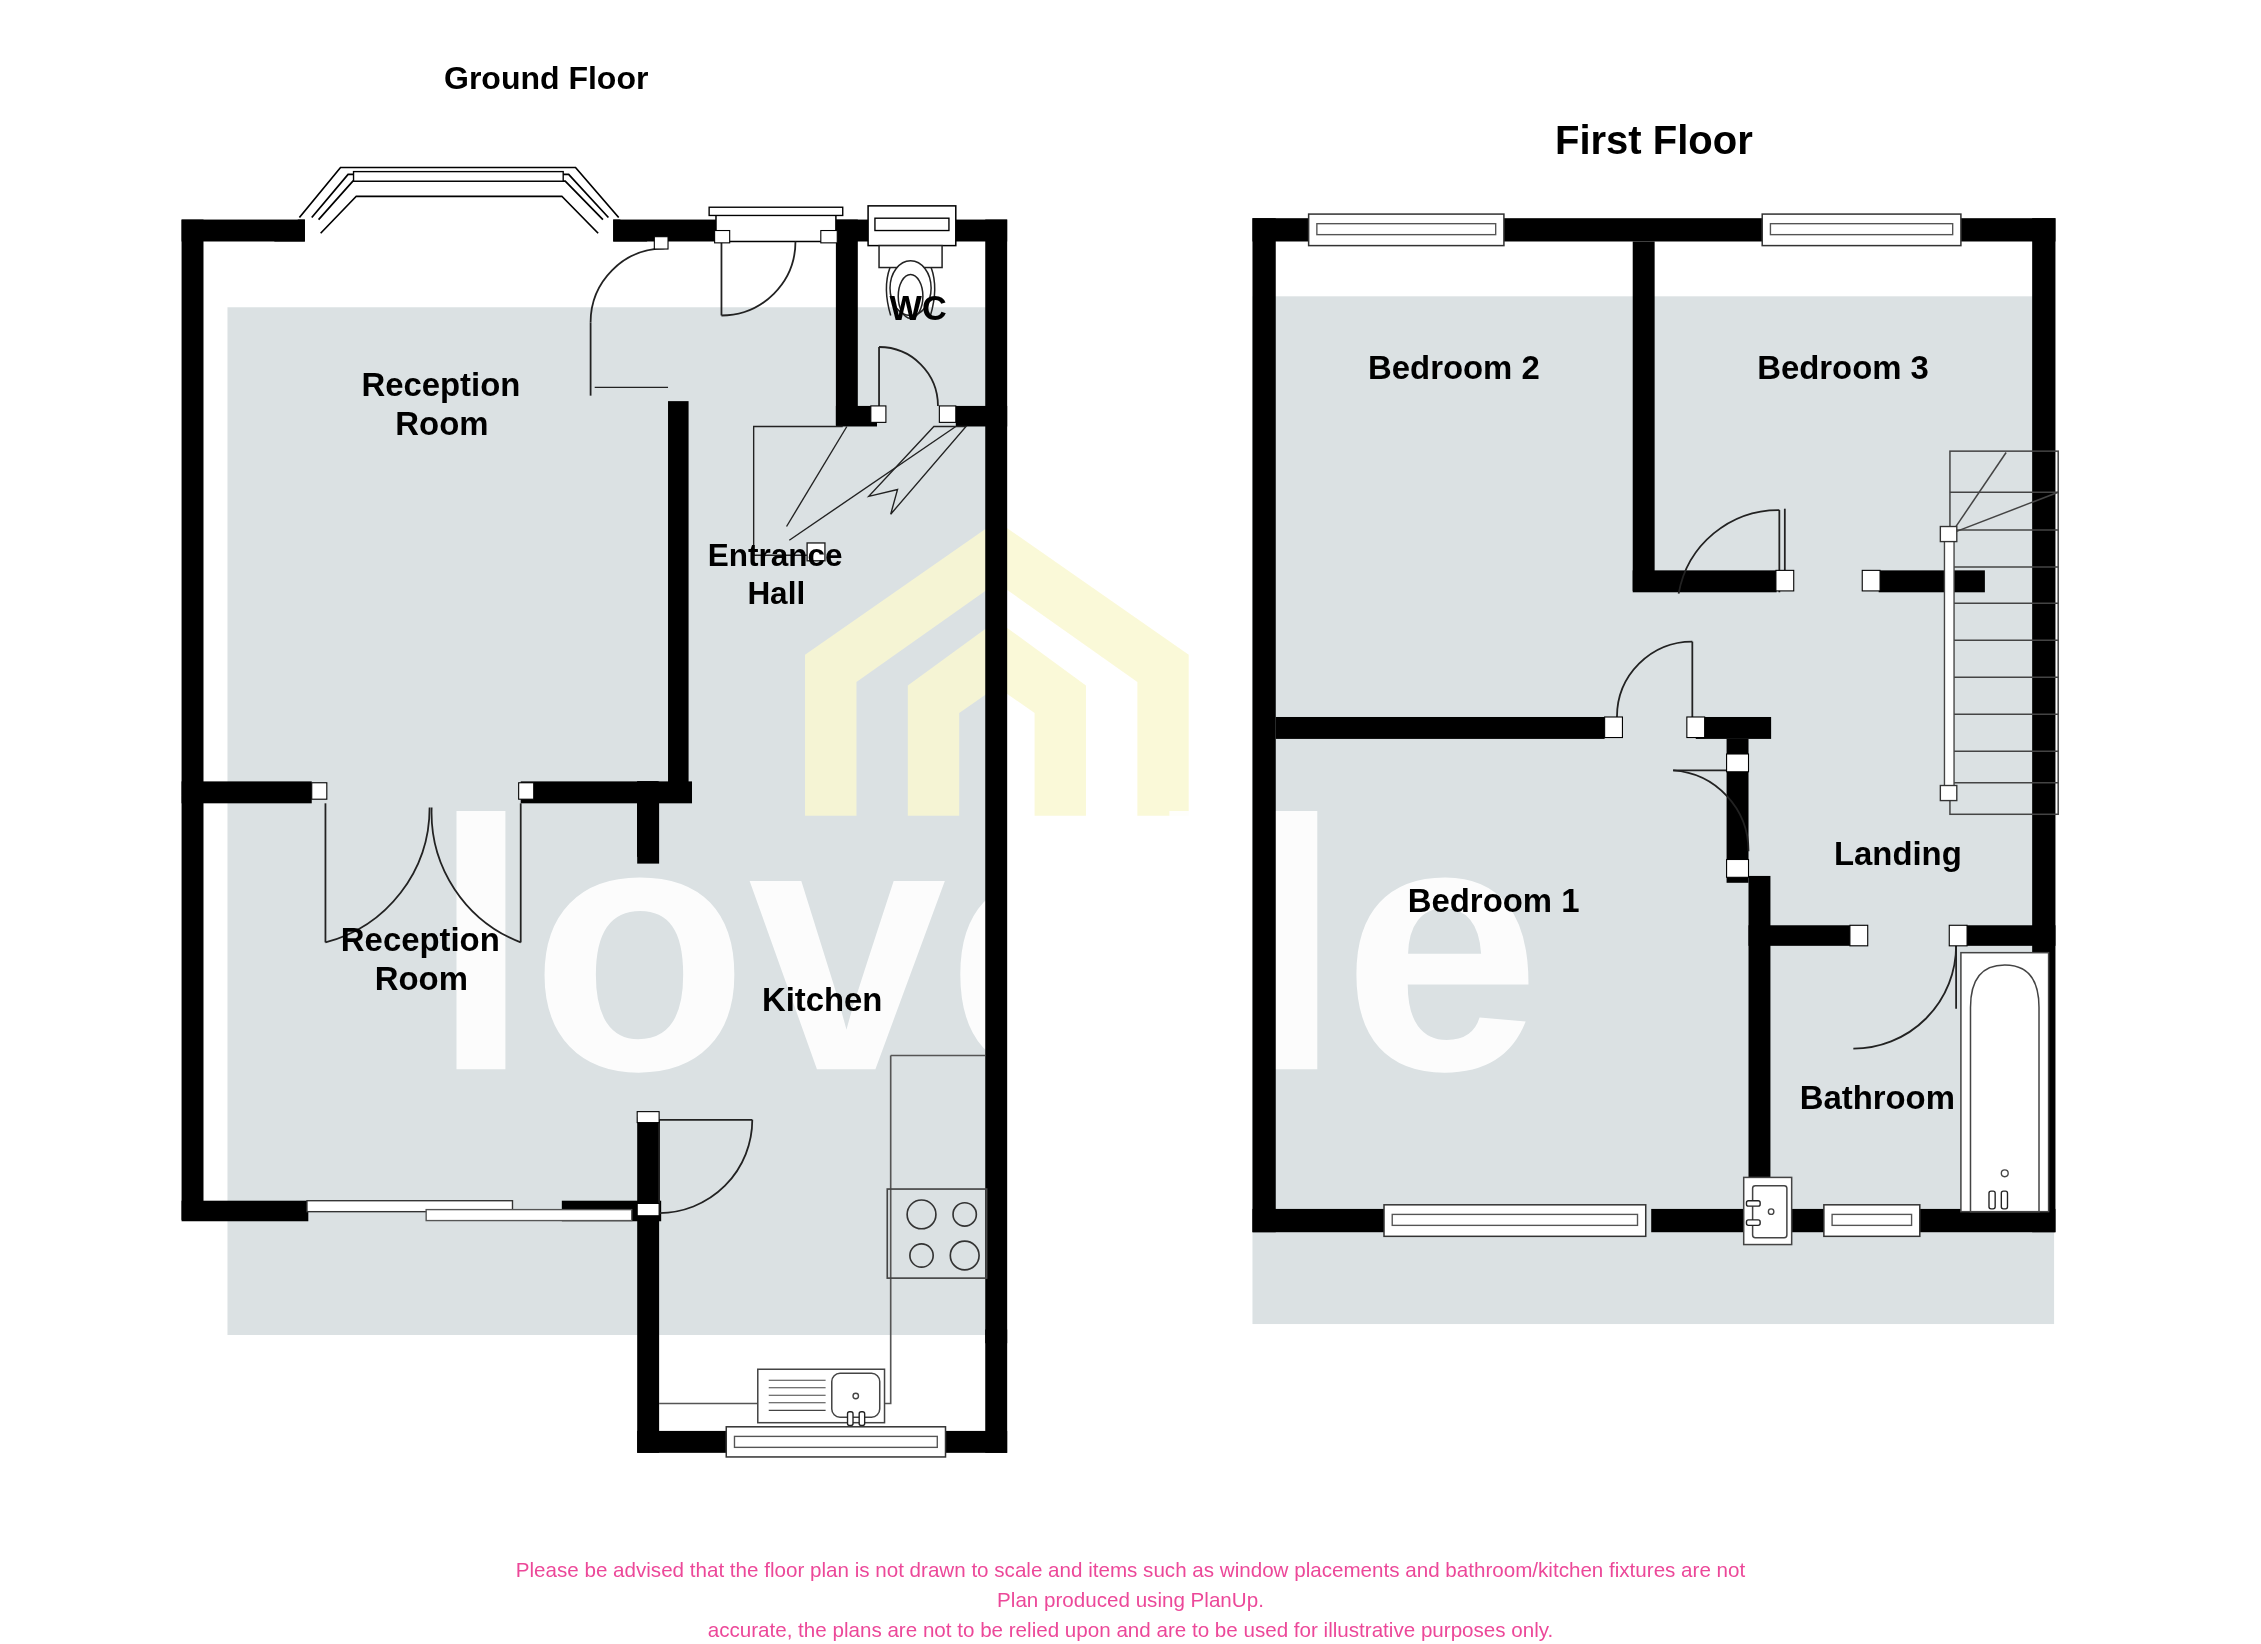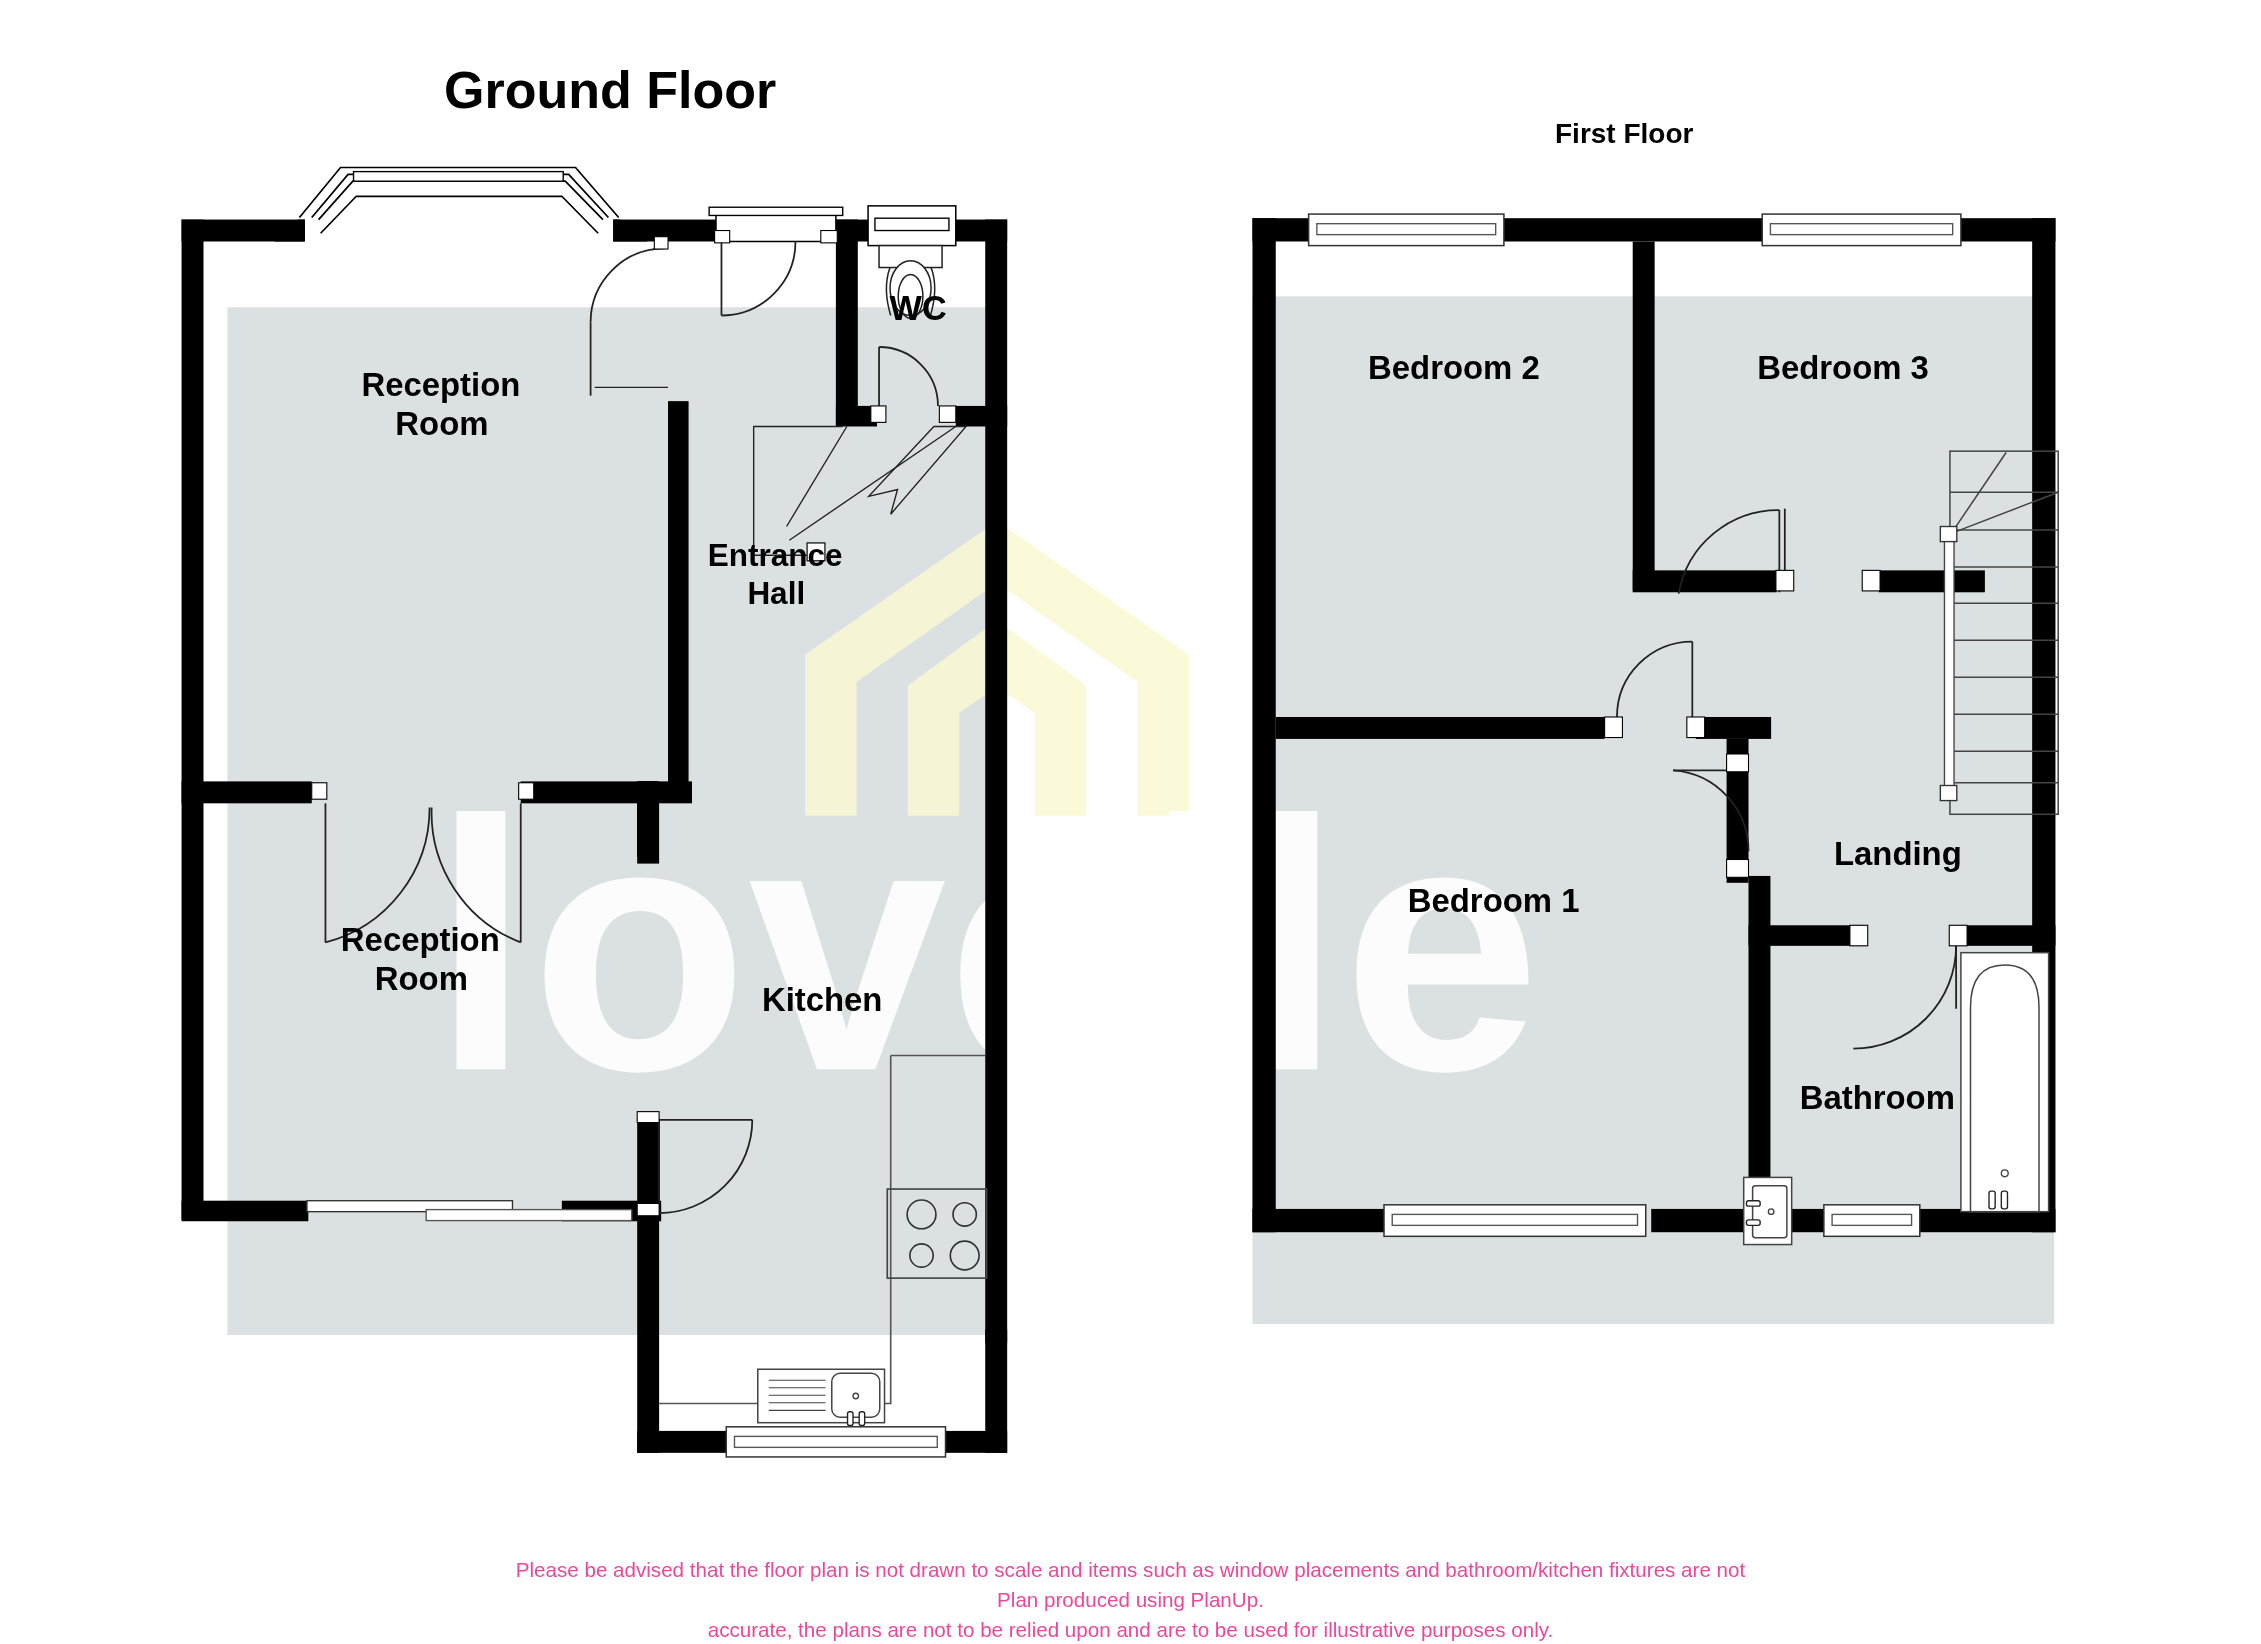--- a/index.html
+++ b/index.html
@@ -10,22 +10,22 @@
     font-family:"Liberation Sans", sans-serif;
     overflow:hidden;
   }
   svg{display:block;}
   .floor-title{
     position:absolute;
     font-weight:bold;
     color:#000;
     white-space:nowrap;
   }
-  #ground-floor-title{font-size:52px;left:444px;top:60px;}
-  #first-floor-title{font-size:28px;left:1555px;top:118px;}
+  #ground-floor-title{font-size:32px;left:444px;top:60px;}
+  #first-floor-title{font-size:40px;left:1555px;top:118px;}
   #disclaimer{
     position:absolute;
     left:0;top:1555px;width:2261px;
     text-align:center;
     color:#ec4899;
     font-size:20.6px;
     line-height:30px;
   }
   .dl{display:block;}
 </style>

